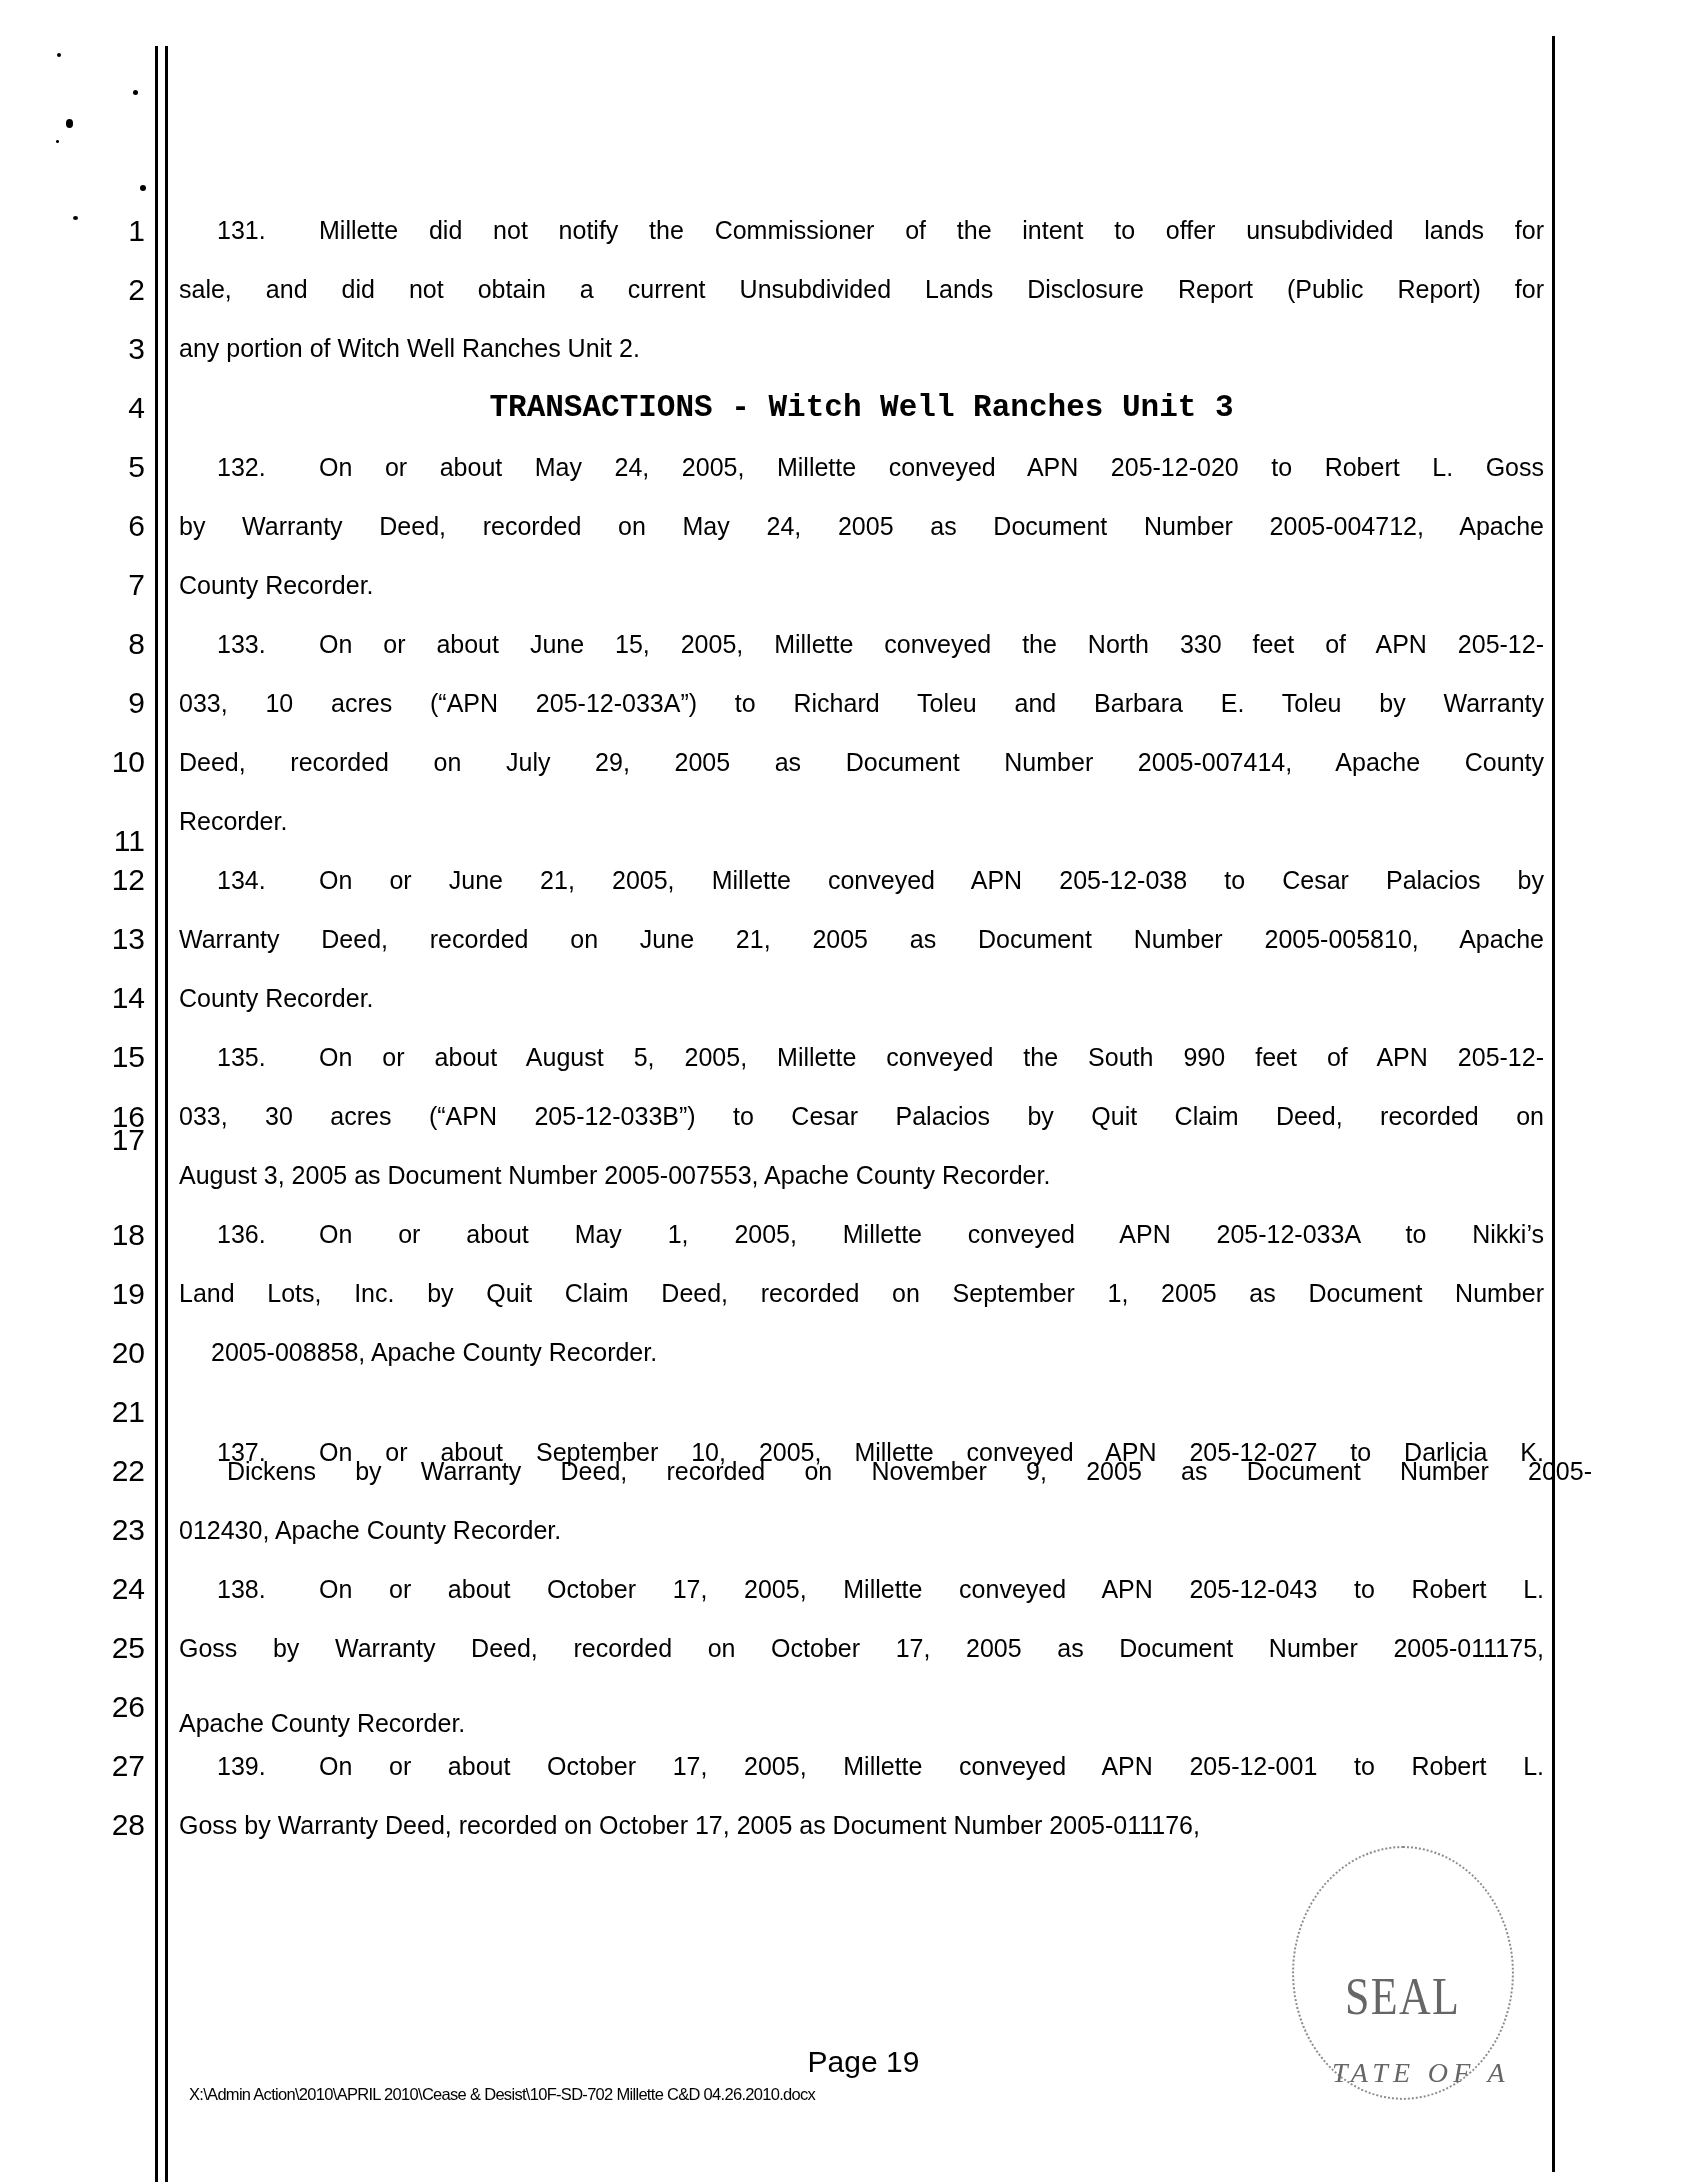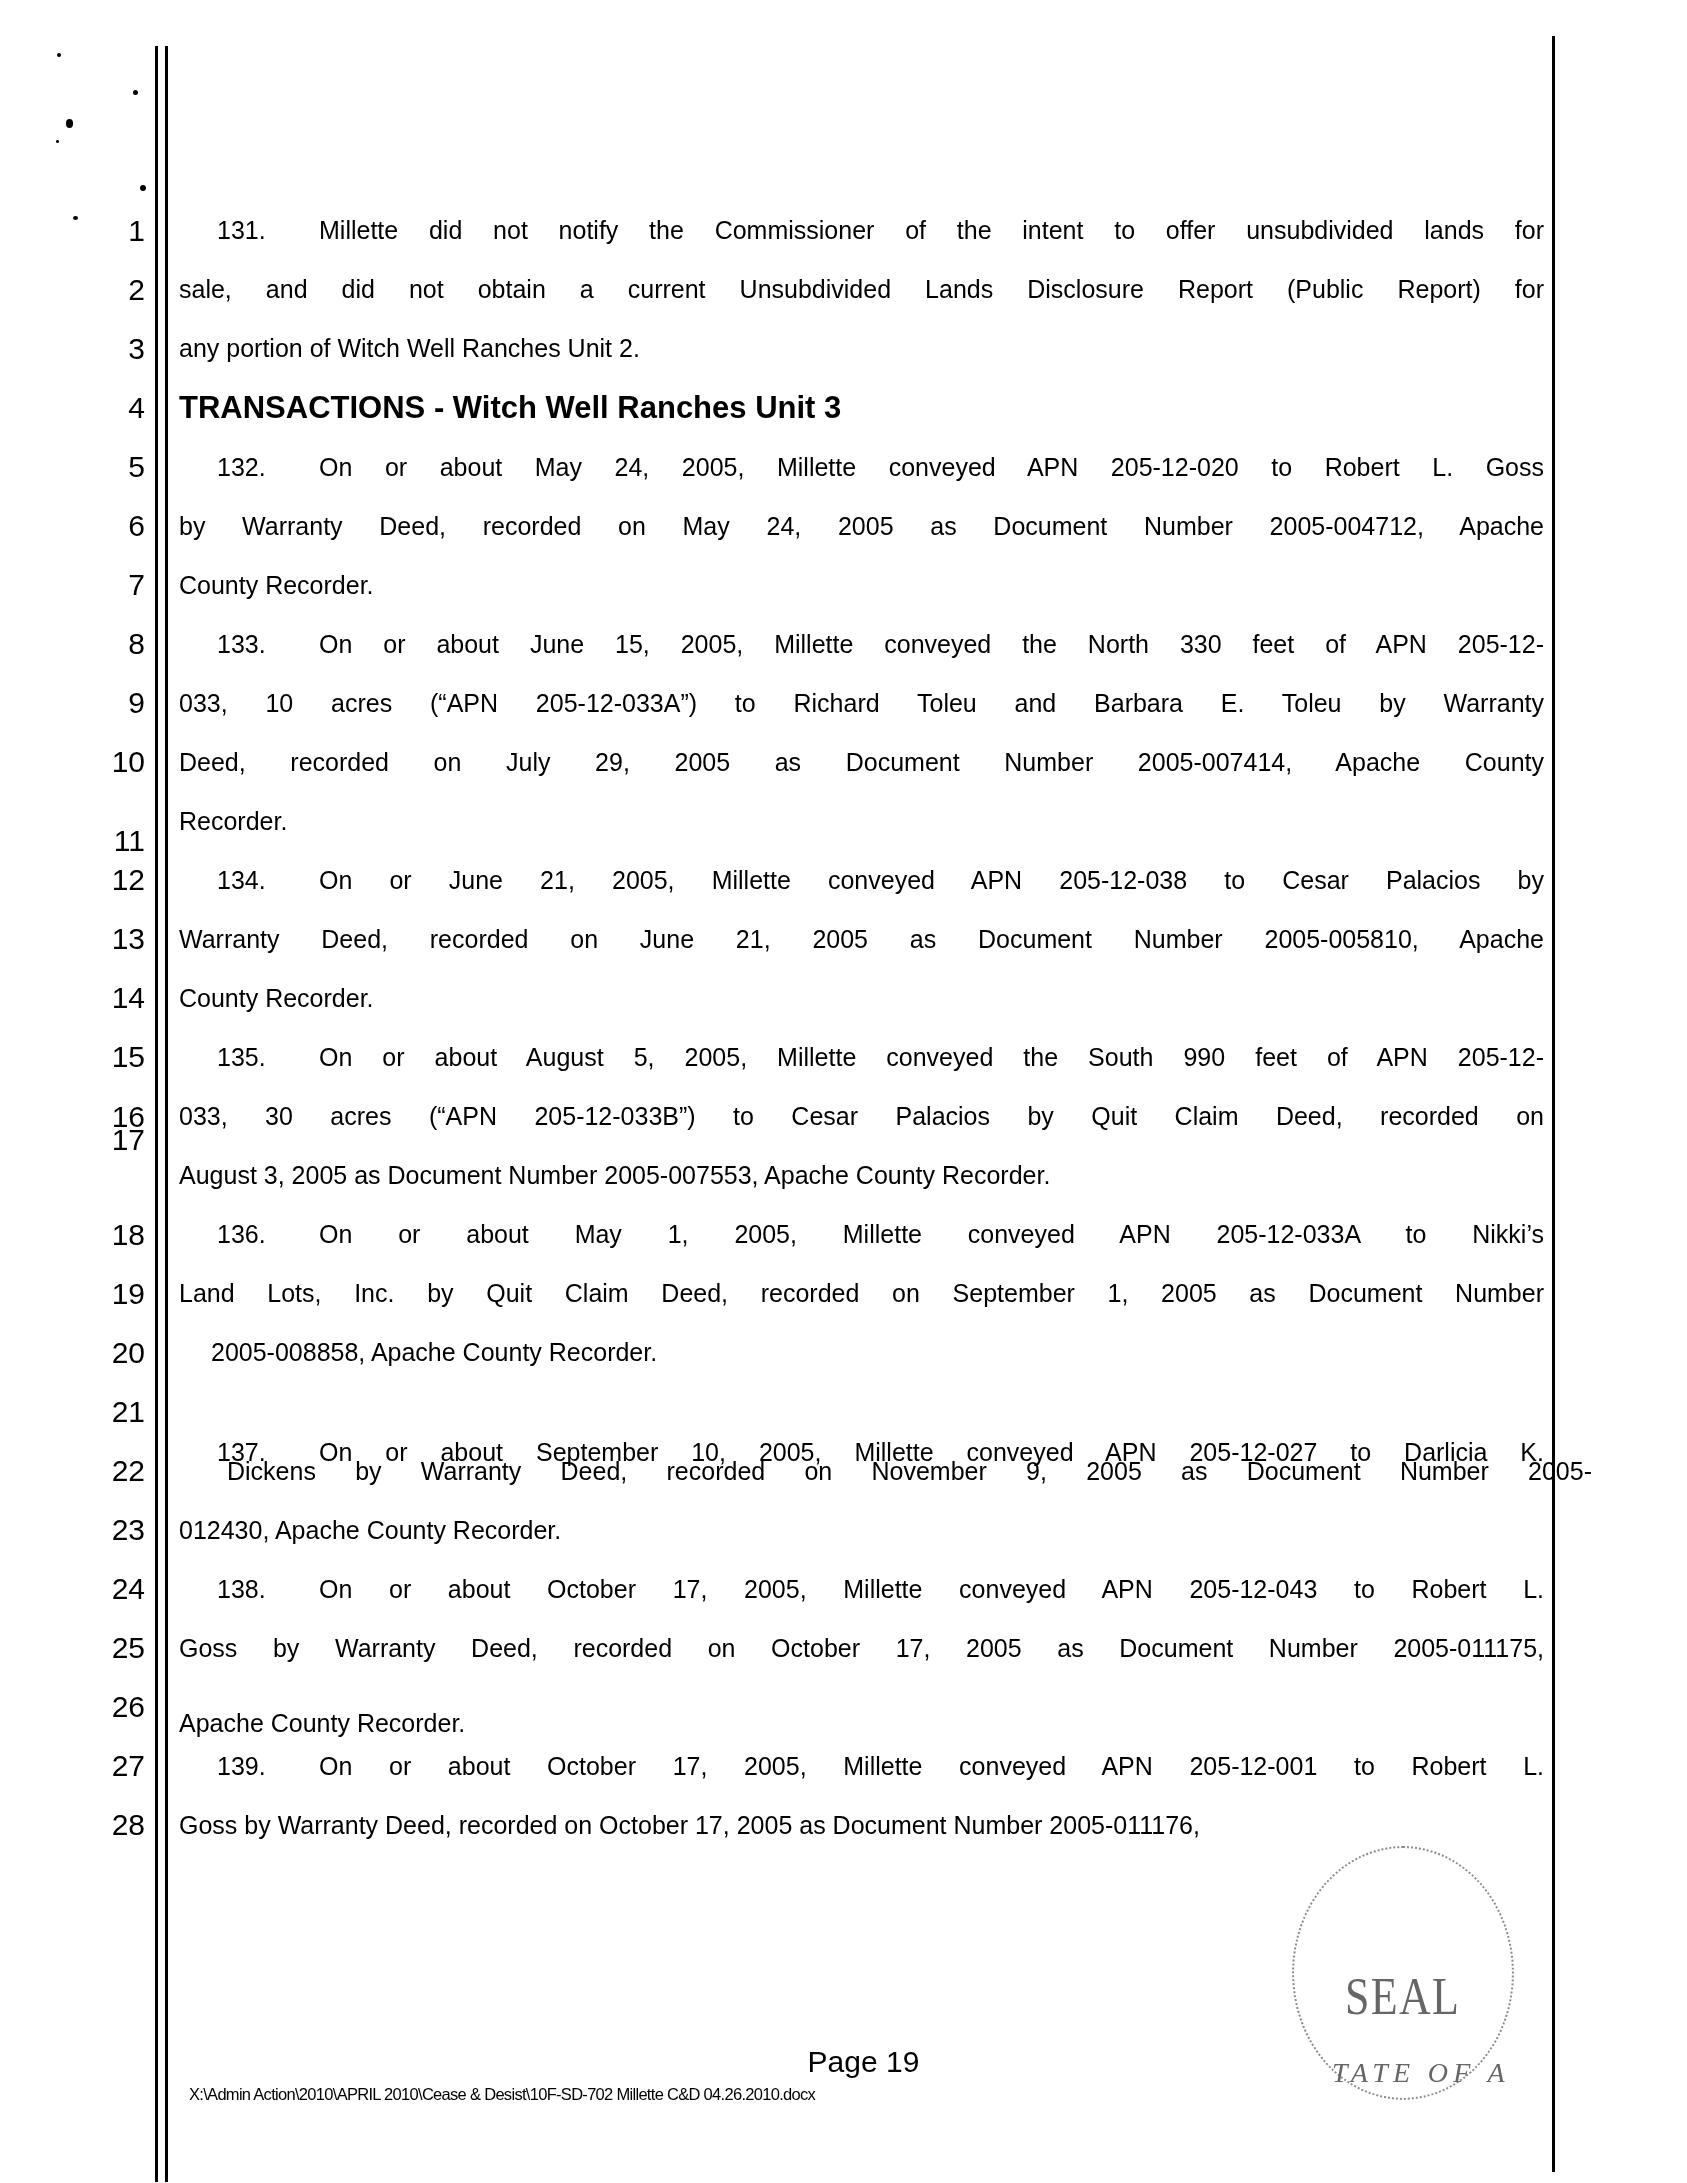--- a/index.html
+++ b/index.html
@@ -22,22 +22,22 @@
     }
     .text-line {
       position: absolute; left: 0; width: 1365px;
       font-size: 25px; line-height: 37px; white-space: nowrap;
       text-align: justify; text-align-last: justify;
     }
     .text-line.last { text-align-last: left; }
     .text-line.indent { padding-left: 38px; box-sizing: border-box; }
     .para-num { display: inline-block; width: 102px; text-align-last: left; }
     .heading {
-      position: absolute; left: 0; width: 1365px; text-align: left;
-      font-weight: bold; font-size: 31px; line-height: 37px;
+      position: absolute; left: 0; width: 1365px; text-align: center;
+      font-weight: bold; font-size: 31px; line-height: 37px; font-family: Liberation Mono, monospace;
     }
 
     .footer-page {
       position: absolute; left: 791px; top: 2045px; width: 145px; text-align: center;
       font-size: 30px; line-height: 34px;
     }
     .footer-path {
       position: absolute; left: 189px; top: 2084px;
       font-size: 16.5px; line-height: 20px; letter-spacing: -0.7px; white-space: nowrap;
     }

